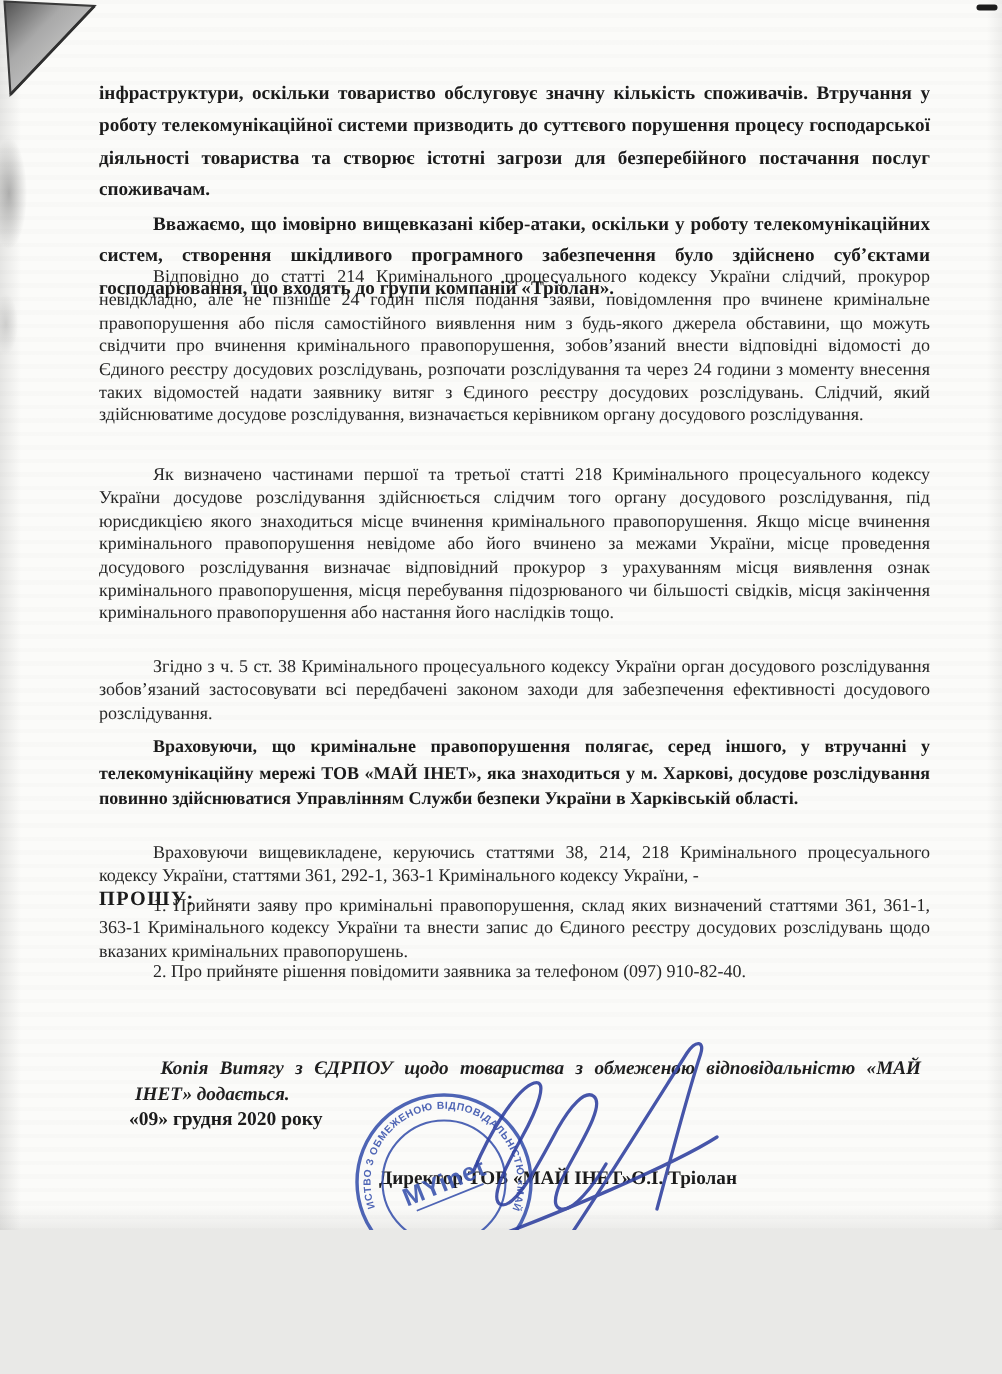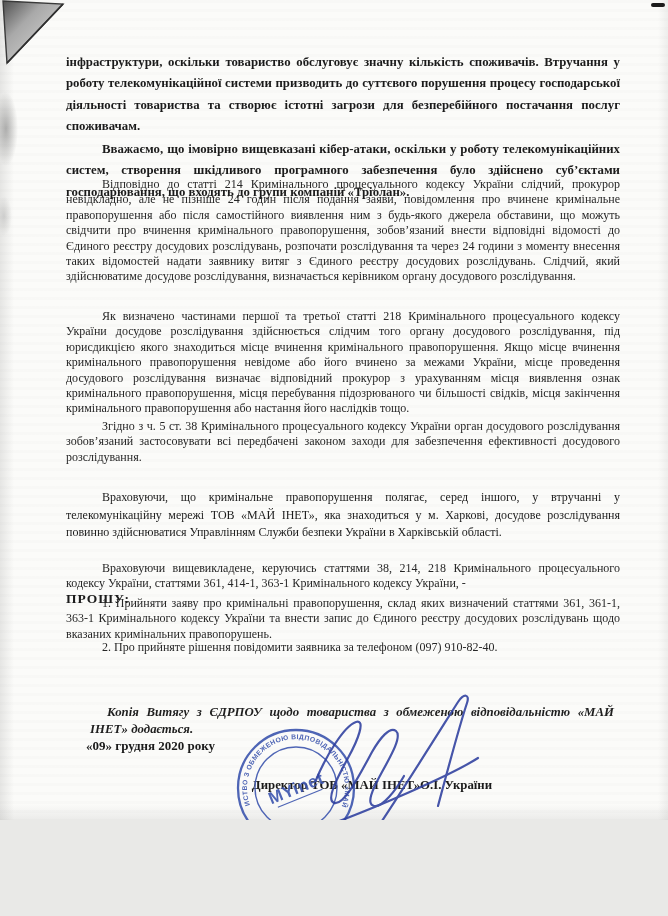--- a/index.html
+++ b/index.html
@@ -7,21 +7,21 @@
   .scan{position:relative;width:668px;height:820px;background:#fbfbf9;overflow:hidden;
         background-image:
           linear-gradient(90deg, rgba(130,130,130,.18) 0, rgba(130,130,130,0) 14px),
           linear-gradient(270deg, rgba(120,120,120,.10) 0, rgba(120,120,120,0) 10px),
           linear-gradient(0deg, rgba(120,120,120,.12) 0, rgba(120,120,120,0) 16px),
           repeating-linear-gradient(180deg, rgba(0,0,0,.012) 0 3px, rgba(0,0,0,0) 3px 9px);}
   .para{position:absolute;left:66px;width:554px;text-align:justify;color:#262626;
         font-size:12px;line-height:15.4px;margin:0;text-indent:36px;}
   .intro{font-weight:bold;color:#1b1b1b;line-height:21.4px;font-size:12.8px;}
   .noindent{text-indent:0;}
-  .bold{font-weight:normal;color:#1b1b1b;}
+  .bold{font-weight:bold;color:#1b1b1b;}
   .heading{position:absolute;left:66px;width:554px;text-align:left;font-weight:bold;
            color:#1b1b1b;font-size:13.5px;letter-spacing:1px;margin:0;}
   .attach{position:absolute;left:86px;width:524px;text-align:justify;font-weight:bold;
           font-style:italic;color:#1f1f1f;font-size:12.8px;line-height:16.5px;margin:4px;text-indent:17px;}
   .dateline{position:absolute;left:86px;font-weight:bold;color:#1b1b1b;font-size:13px;margin:0;}
   .sigrow{position:absolute;left:86px;right:58px;display:flex;justify-content:center;
           font-weight:bold;color:#1b1b1b;font-size:12.8px;margin-left:48px;}
   .pagenum{position:absolute;left:66px;width:580px;top:849px;text-align:center;
            color:#333;font-size:13px;}
   .fold{position:absolute;left:0;top:0;}
@@ -57,36 +57,36 @@
   </svg>
 
   <div class="dash-tr"></div>
   <div class="smudge1"></div>
   <div class="smudge2"></div>
 
   <p class="para intro noindent" style="top:52px">інфраструктури, оскільки товариство обслуговує значну кількість споживачів. Втручання у роботу телекомунікаційної системи призводить до суттєвого порушення процесу господарської діяльності товариства та створює істотні загрози для безперебійного постачання послуг споживачам.</p>
   <p class="para intro" style="top:139px">Вважаємо, що імовірно вищевказані кібер-атаки, оскільки у роботу телекомунікаційних систем, створення шкідливого програмного забезпечення було здійснено суб’єктами господарювання, що входять до групи компаній «Тріолан».</p>
   <p class="para" style="top:177px">Відповідно до статті 214 Кримінального процесуального кодексу України слідчий, прокурор невідкладно, але не пізніше 24 годин після подання заяви, повідомлення про вчинене кримінальне правопорушення або після самостійного виявлення ним з будь-якого джерела обставини, що можуть свідчити про вчинення кримінального правопорушення, зобов’язаний внести відповідні відомості до Єдиного реєстру досудових розслідувань, розпочати розслідування та через 24 години з моменту внесення таких відомостей надати заявнику витяг з Єдиного реєстру досудових розслідувань. Слідчий, який здійснюватиме досудове розслідування, визначається керівником органу досудового розслідування.</p>
   <p class="para" style="top:309px">Як визначено частинами першої та третьої статті 218 Кримінального процесуального кодексу України досудове розслідування здійснюється слідчим того органу досудового розслідування, під юрисдикцією якого знаходиться місце вчинення кримінального правопорушення. Якщо місце вчинення кримінального правопорушення невідоме або його вчинено за межами України, місце проведення досудового розслідування визначає відповідний прокурор з урахуванням місця виявлення ознак кримінального правопорушення, місця перебування підозрюваного чи більшості свідків, місця закінчення кримінального правопорушення або настання його наслідків тощо.</p>
-  <p class="para" style="top:419px">Згідно з ч. 5 ст. 38 Кримінального процесуального кодексу України орган досудового розслідування зобов’язаний застосовувати всі передбачені законом заходи для забезпечення ефективності досудового розслідування.</p>
+  <p class="para" style="top:437px">Згідно з ч. 5 ст. 38 Кримінального процесуального кодексу України орган досудового розслідування зобов’язаний застосовувати всі передбачені законом заходи для забезпечення ефективності досудового розслідування.</p>
   <p class="para bold" style="top:489px;line-height:17.6px">Враховуючи, що кримінальне правопорушення полягає, серед іншого, у втручанні у телекомунікаційну мережі ТОВ «МАЙ ІНЕТ», яка знаходиться у м. Харкові, досудове розслідування повинно здійснюватися Управлінням Служби безпеки України в Харківській області.</p>
-  <p class="para" style="top:561px">Враховуючи вищевикладене, керуючись статтями 38, 214, 218 Кримінального процесуального кодексу України, статтями 361, 414-1, 363-1 Кримінального кодексу України, -</p>
+  <p class="para" style="top:561px">Враховуючи вищевикладене, керуючись статтями 38, 214, 218 Кримінального процесуального кодексу України, статтями 361, 292-1, 363-1 Кримінального кодексу України, -</p>
 
   <h2 class="heading" style="top:591px">ПРОШУ:</h2>
 
   <p class="para" style="top:596px">1. Прийняти заяву про кримінальні правопорушення, склад яких визначений статтями 361, 361-1, 363-1 Кримінального кодексу України та внести запис до Єдиного реєстру досудових розслідувань щодо вказаних кримінальних правопорушень.</p>
   <p class="para" style="top:640px">2. Про прийняте рішення повідомити заявника за телефоном (097) 910-82-40.</p>
 
   <p class="attach" style="top:700px">Копія Витягу з ЄДРПОУ щодо товариства з обмеженою відповідальністю «МАЙ ІНЕТ» додається.</p>
 
   <p class="dateline" style="top:738px">«09» грудня 2020 року</p>
 
   <div class="sigrow" style="top:778px">
     <span>Директор ТОВ «МАЙ ІНЕТ»</span>
-    <span>О.І. України</span>
+    <span>О.І. Тріолан</span>
   </div>
 
   <svg class="stamp-svg" width="124" height="124" viewBox="0 0 124 124">
     <defs>
       <path id="arcTop" d="M 16,79 A 49 49 0 1 1 108,79" fill="none"></path>
       <path id="arcBot" d="M 37.5,104 A 49 49 0 0 0 86.5,104" fill="none"></path>
     </defs>
     <circle cx="62" cy="62" r="58" fill="none" stroke-width="2.3" stroke="#3c55ae"></circle>
     <circle cx="62" cy="62" r="41" fill="none" stroke-width="1.4" stroke="#3c55ae"></circle>
     <text class="ringtext" fill="#3c55ae">

